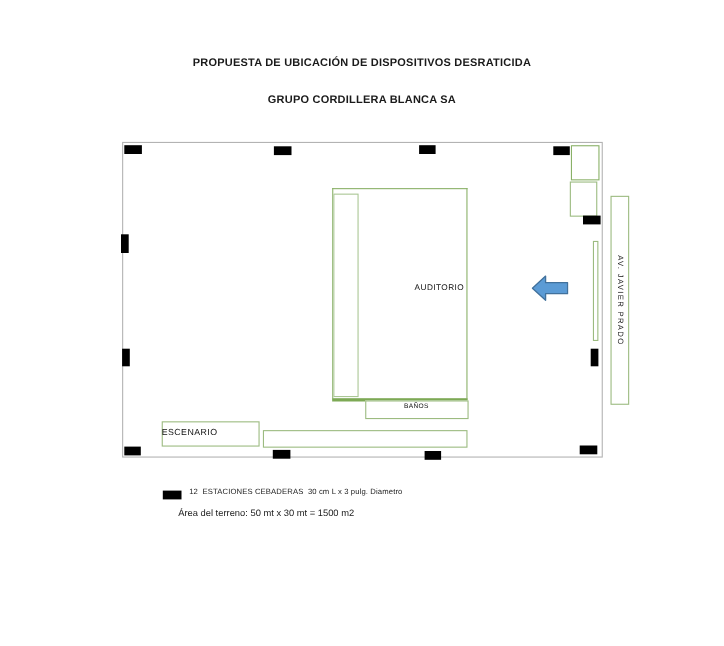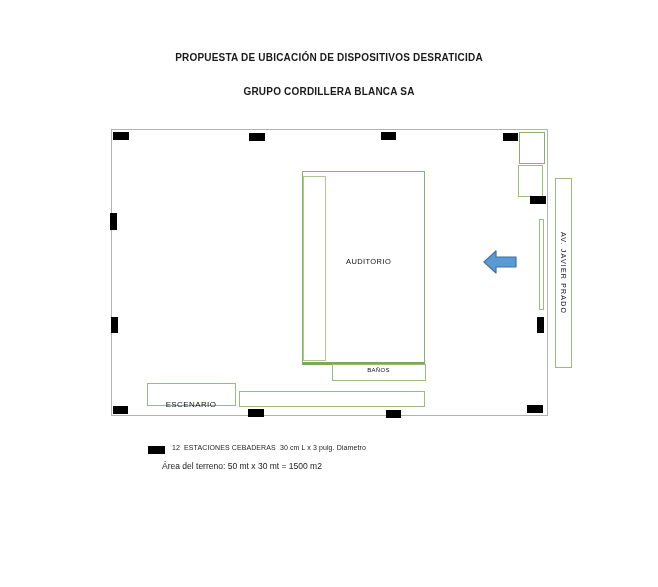--- a/index.html
+++ b/index.html
@@ -24,33 +24,33 @@
     position:absolute;left:111px;top:129px;width:435px;height:285px;
     border:1px solid #b3b3b3;background:#ffffff;
   }
 
   .green-box{position:absolute;border:1px solid #9cbb80;background:#ffffff;}
 
   #auditorio{left:302px;top:171px;width:121px;height:190px;
     border:1px solid #8ab168;border-bottom:3px solid #7da955;}
   #auditorio-corridor{left:303px;top:176px;width:21px;height:183px;border:1px solid #aac795;}
   #auditorio-label{
-    position:absolute;left:327px;top:257px;width:95px;text-align:left;
-    font-size:7.5px;letter-spacing:.4px;color:#111;padding-left:19px;
+    position:absolute;left:327px;top:257px;width:95px;text-align:right;
+    font-size:7.5px;letter-spacing:.4px;color:#111;
   }
 
   #banos{left:332px;top:364px;width:92px;height:15px;}
   #banos-label{
     position:absolute;left:332px;top:367px;width:93px;text-align:center;
     font-size:6px;letter-spacing:.3px;color:#111;
   }
 
   #escenario{left:147px;top:383px;width:87px;height:21px;}
   #escenario-label{
-    position:absolute;left:147px;top:400px;width:88px;text-align:center;
+    position:absolute;left:147px;top:388px;width:88px;text-align:left;
     font-size:8px;letter-spacing:.4px;color:#111;
   }
 
   #platform{left:239px;top:391px;width:184px;height:14px;}
 
   #square1{left:519px;top:132px;width:24px;height:30px;border-color:#8ab168;}
   #square2{left:518px;top:165px;width:23px;height:30px;}
   #side-strip{left:539px;top:219px;width:3px;height:89px;}
 
   #street{left:555px;top:178px;width:15px;height:188px;

